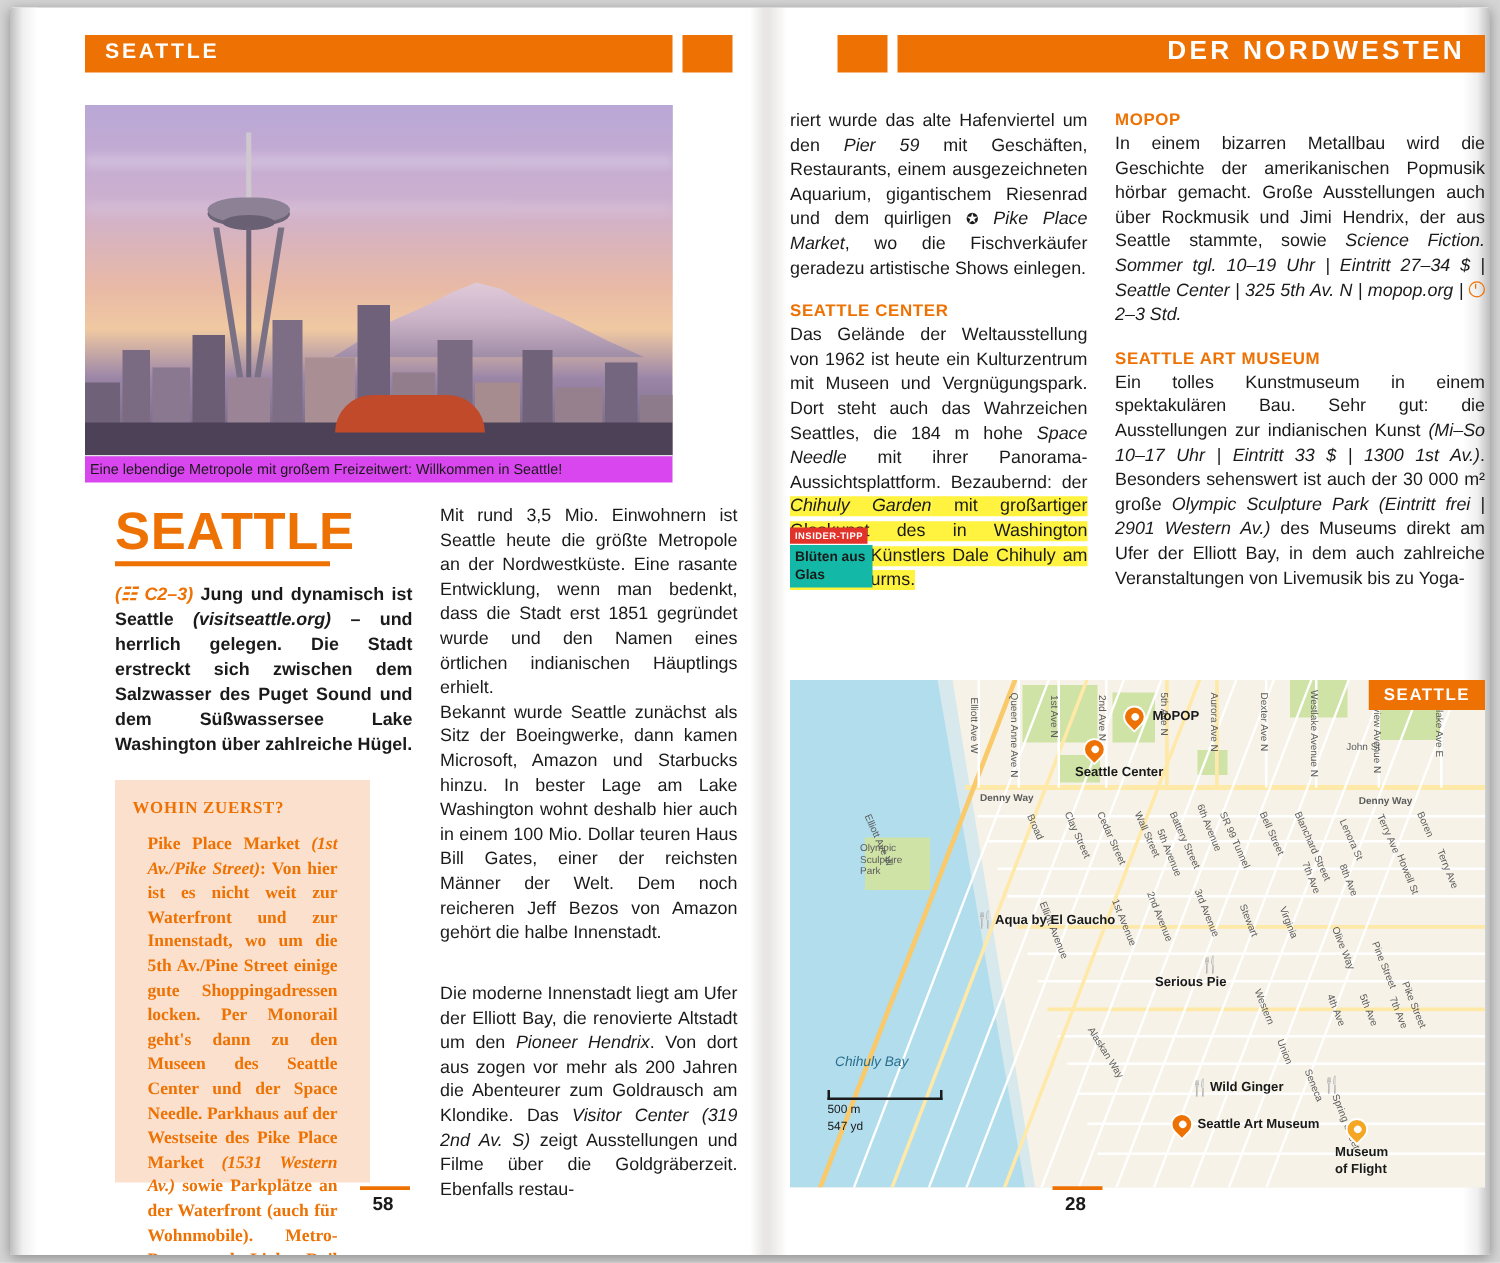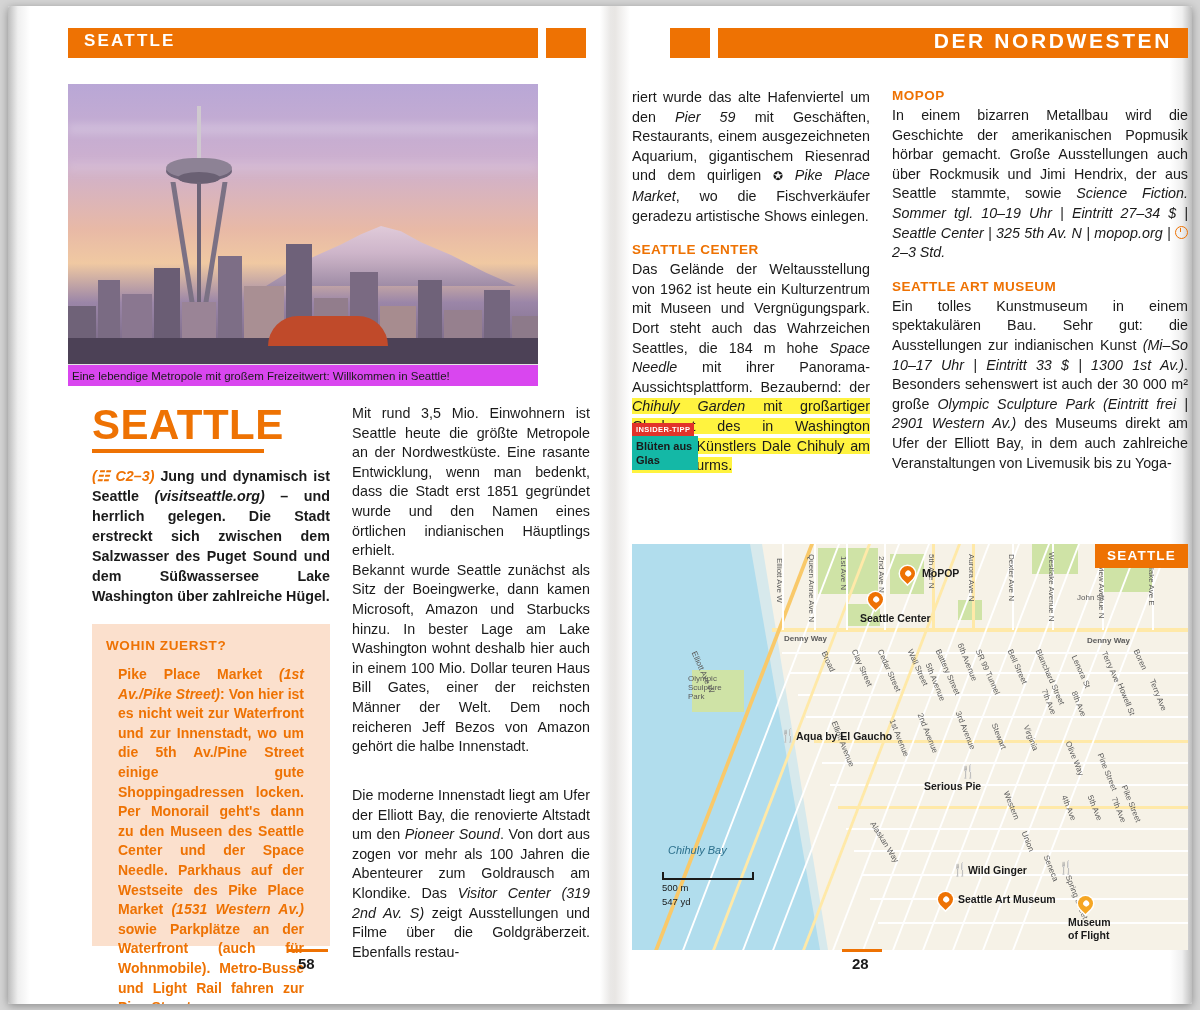--- a/index.html
+++ b/index.html
@@ -95,22 +95,22 @@
   }
   .rule-city{position:absolute;left:62px;top:443px;width:172px;height:4px;background:#ee7203;}
   .lead{
     position:absolute;left:62px;top:460px;width:238px;
     font-size:14.3px;line-height:20px;font-weight:bold;color:#1a1a1a;text-align:justify;
   }
   .lead .mapref{color:#ee7203;font-style:italic;font-weight:bold;}
   .lead .ital{}
 
   .box-wohin{
-    position:absolute;left:62px;top:618px;width:238px;height:322px;
-    background:#fbe0cd;box-sizing:border-box;padding:14px 14px 10px 14px;
+    position:absolute;left:62px;top:618px;width:204px;height:322px;
+    background:#fbe0cd;box-sizing:border-box;padding:14px 14px 10px 14px;font-family:Liberation Serif, serif;
   }
   .box-wohin h3{
     margin:0 0 9px 0;color:#ee7203;font-size:13.5px;font-weight:bold;letter-spacing:.6px;
   }
   .box-wohin p{
     margin:12px;color:#ee7203;font-size:14px;line-height:19.6px;font-weight:bold;text-align:justify;
   }
   .box-wohin .ital{font-style:italic;font-weight:bold;}
 
   .lcol2{position:absolute;left:322px;top:398px;width:238px;}
@@ -255,21 +255,21 @@
         <p><span>Pike Place Market</span> <span class="ital">(1st Av./Pike Street)</span><span>: Von hier ist es nicht weit zur Waterfront und zur Innenstadt, wo um die 5th Av./Pine Street einige gute Shoppingadressen locken. Per Monorail geht's dann zu den Museen des Seattle Center und der Space Needle. Parkhaus auf der Westseite des Pike Place Market </span><span class="ital">(1531 Western Av.)</span><span> sowie Parkplätze an der Waterfront (auch für Wohnmobile). Metro-Busse und Light Rail fahren zur Pine Street.</span></p>
       </div>
 
       <div class="lcol2">
         <p style="white-space:pre-line;">Mit rund 3,5 Mio. Einwohnern ist Seattle heute die größte Metropole an der Nordwestküste. Eine rasante Entwicklung, wenn man bedenkt, dass die Stadt erst 1851 gegründet wurde und den Namen eines örtlichen indianischen Häuptlings erhielt.
 Bekannt wurde Seattle zunächst als Sitz der Boeingwerke, dann kamen Microsoft, Amazon und Starbucks hinzu. In bester Lage am Lake Washington wohnt deshalb hier auch in einem 100 Mio. Dollar teuren Haus Bill Gates, einer der reichsten Männer der Welt. Dem noch reicheren Jeff Bezos von Amazon gehört die halbe Innenstadt.</p>
       </div>
 
 
       <div class="lcol2b">
-        <p><span>Die moderne Innenstadt liegt am Ufer der Elliott Bay, die renovierte Altstadt um den </span><span class="ital">Pioneer Sound</span><span>. Von dort aus zogen vor mehr als 100 Jahren die Abenteurer zum Goldrausch am Klondike. Das </span><span class="ital">Visitor Center (319 2nd Av. S)</span><span> zeigt Ausstellungen und Filme über die Goldgräberzeit. Ebenfalls restau-</span></p>
+        <p><span>Die moderne Innenstadt liegt am Ufer der Elliott Bay, die renovierte Altstadt um den </span><span class="ital">Pioneer Hendrix</span><span>. Von dort aus zogen vor mehr als 200 Jahren die Abenteurer zum Goldrausch am Klondike. Das </span><span class="ital">Visitor Center (319 2nd Av. S)</span><span> zeigt Ausstellungen und Filme über die Goldgräberzeit. Ebenfalls restau-</span></p>
       </div>
 
       <div class="folio-rule folio-rule-l"></div>
       <div class="folio folio-left">58</div>
     </div>
 
     <div class="page page-right">
 
       <div class="hdr hdr-right">
         <div class="bar bar-main"></div>

